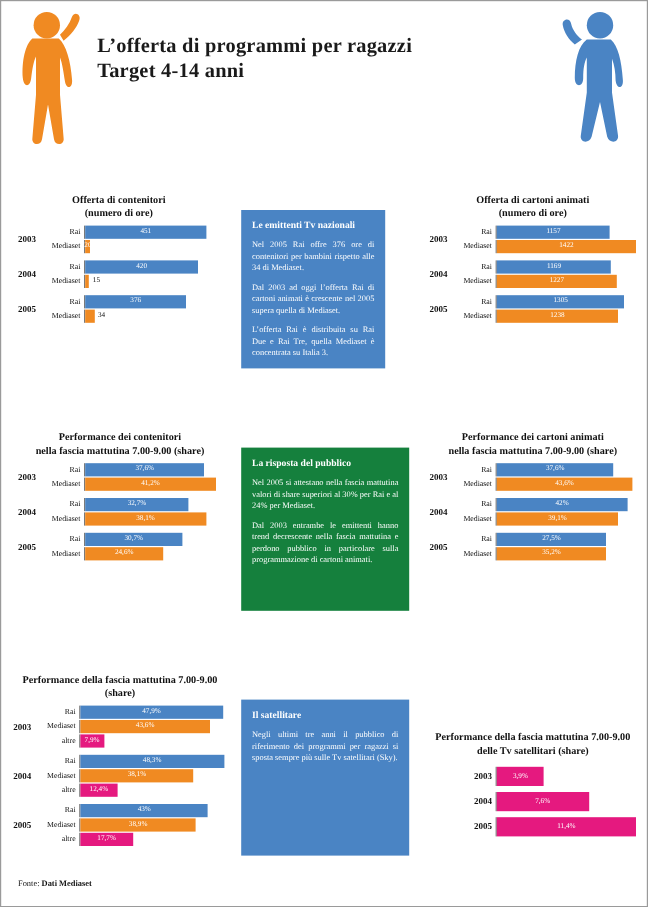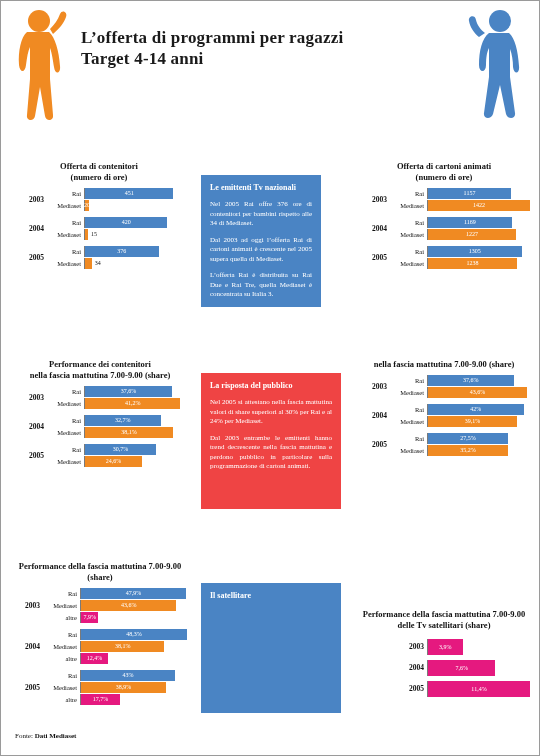--- a/index.html
+++ b/index.html
@@ -37,21 +37,21 @@
   
   .chart{position:absolute;}
   .chart-title{
     text-align:center;
     font-weight:bold;
     font-size:8.5px;
     line-height:11px;
     color:#111;
     margin-bottom:5px;
   }
-  .plot{position:relative;margin-left:14px;}
+  .plot{position:relative;}
   .grp{position:relative;}
   .grp + .grp{margin-top:6px;}
   .yearlbl{
     position:absolute;left:0;
     font-weight:bold;font-size:7.5px;color:#111;
   }
   .row{
     display:flex;align-items:center;
     height:11px;margin-bottom:1px;
   }
@@ -83,21 +83,21 @@
   .tbox .tb-title{
     font-weight:bold;font-size:8px;color:#ffffff;margin-bottom:7px;
     line-height:10px;
   }
   .tbox p{
     margin:0 0 7px 0;
     font-size:7px;line-height:9.5px;color:#ffffff;text-align:justify;
   }
   .tbox p:last-child{margin-bottom:0;}
   .tb-blue{background:#4a84c4;}
-  .tb-orange{background:#ef4444;}
+  .tb-orange{background:#15803d;}
   
   .footer{
     position:absolute;left:14px;top:731px;
     font-size:7px;color:#111;
   }
   .footer b{font-weight:bold;}
 </style>
 </head>
 <body>
 
@@ -327,20 +327,21 @@
                 <span>24,6%</span>
               </div>
             </div>
           </div>
       </div>
     </div>
   </div>
 
   <div class="chart" style="left:357px;top:358px;width:172px;">
     <div class="chart-title">
+      <div>Performance dei cartoni animati</div>
       <div>nella fascia mattutina 7.00-9.00 (share)</div>
     </div>
     <div class="plot">
       <div class="grp">
         <div class="yearlbl" style="top:7px;">2003</div>
         <div class="row">
             <div class="name">Rai</div>
             <div class="track">
               <div class="bar blue" style="width:83.9%">
                 <span>37,6%</span>
@@ -488,20 +489,21 @@
                 <span>17,7%</span>
               </div>
             </div>
           </div>
       </div>
     </div>
   </div>
 
   <div class="tbox tb-blue" style="left:200px;top:582px;width:140px;height:130px;">
     <div class="tb-title">Il satellitare</div>
+    <p>Negli ultimi tre anni il pubblico di riferimento dei programmi per ragazzi si sposta sempre più sulle Tv satellitari (Sky).</p>
   </div>
 
   <div class="chart" style="left:357px;top:608px;width:172px;">
     <div class="chart-title">
       <div>Performance della fascia mattutina 7.00-9.00</div>
       <div>delle Tv satellitari (share)</div>
     </div>
     <div class="plot" style="margin-top:8px;">
       <div class="grp">
         <div class="row" style="height:16px;">

